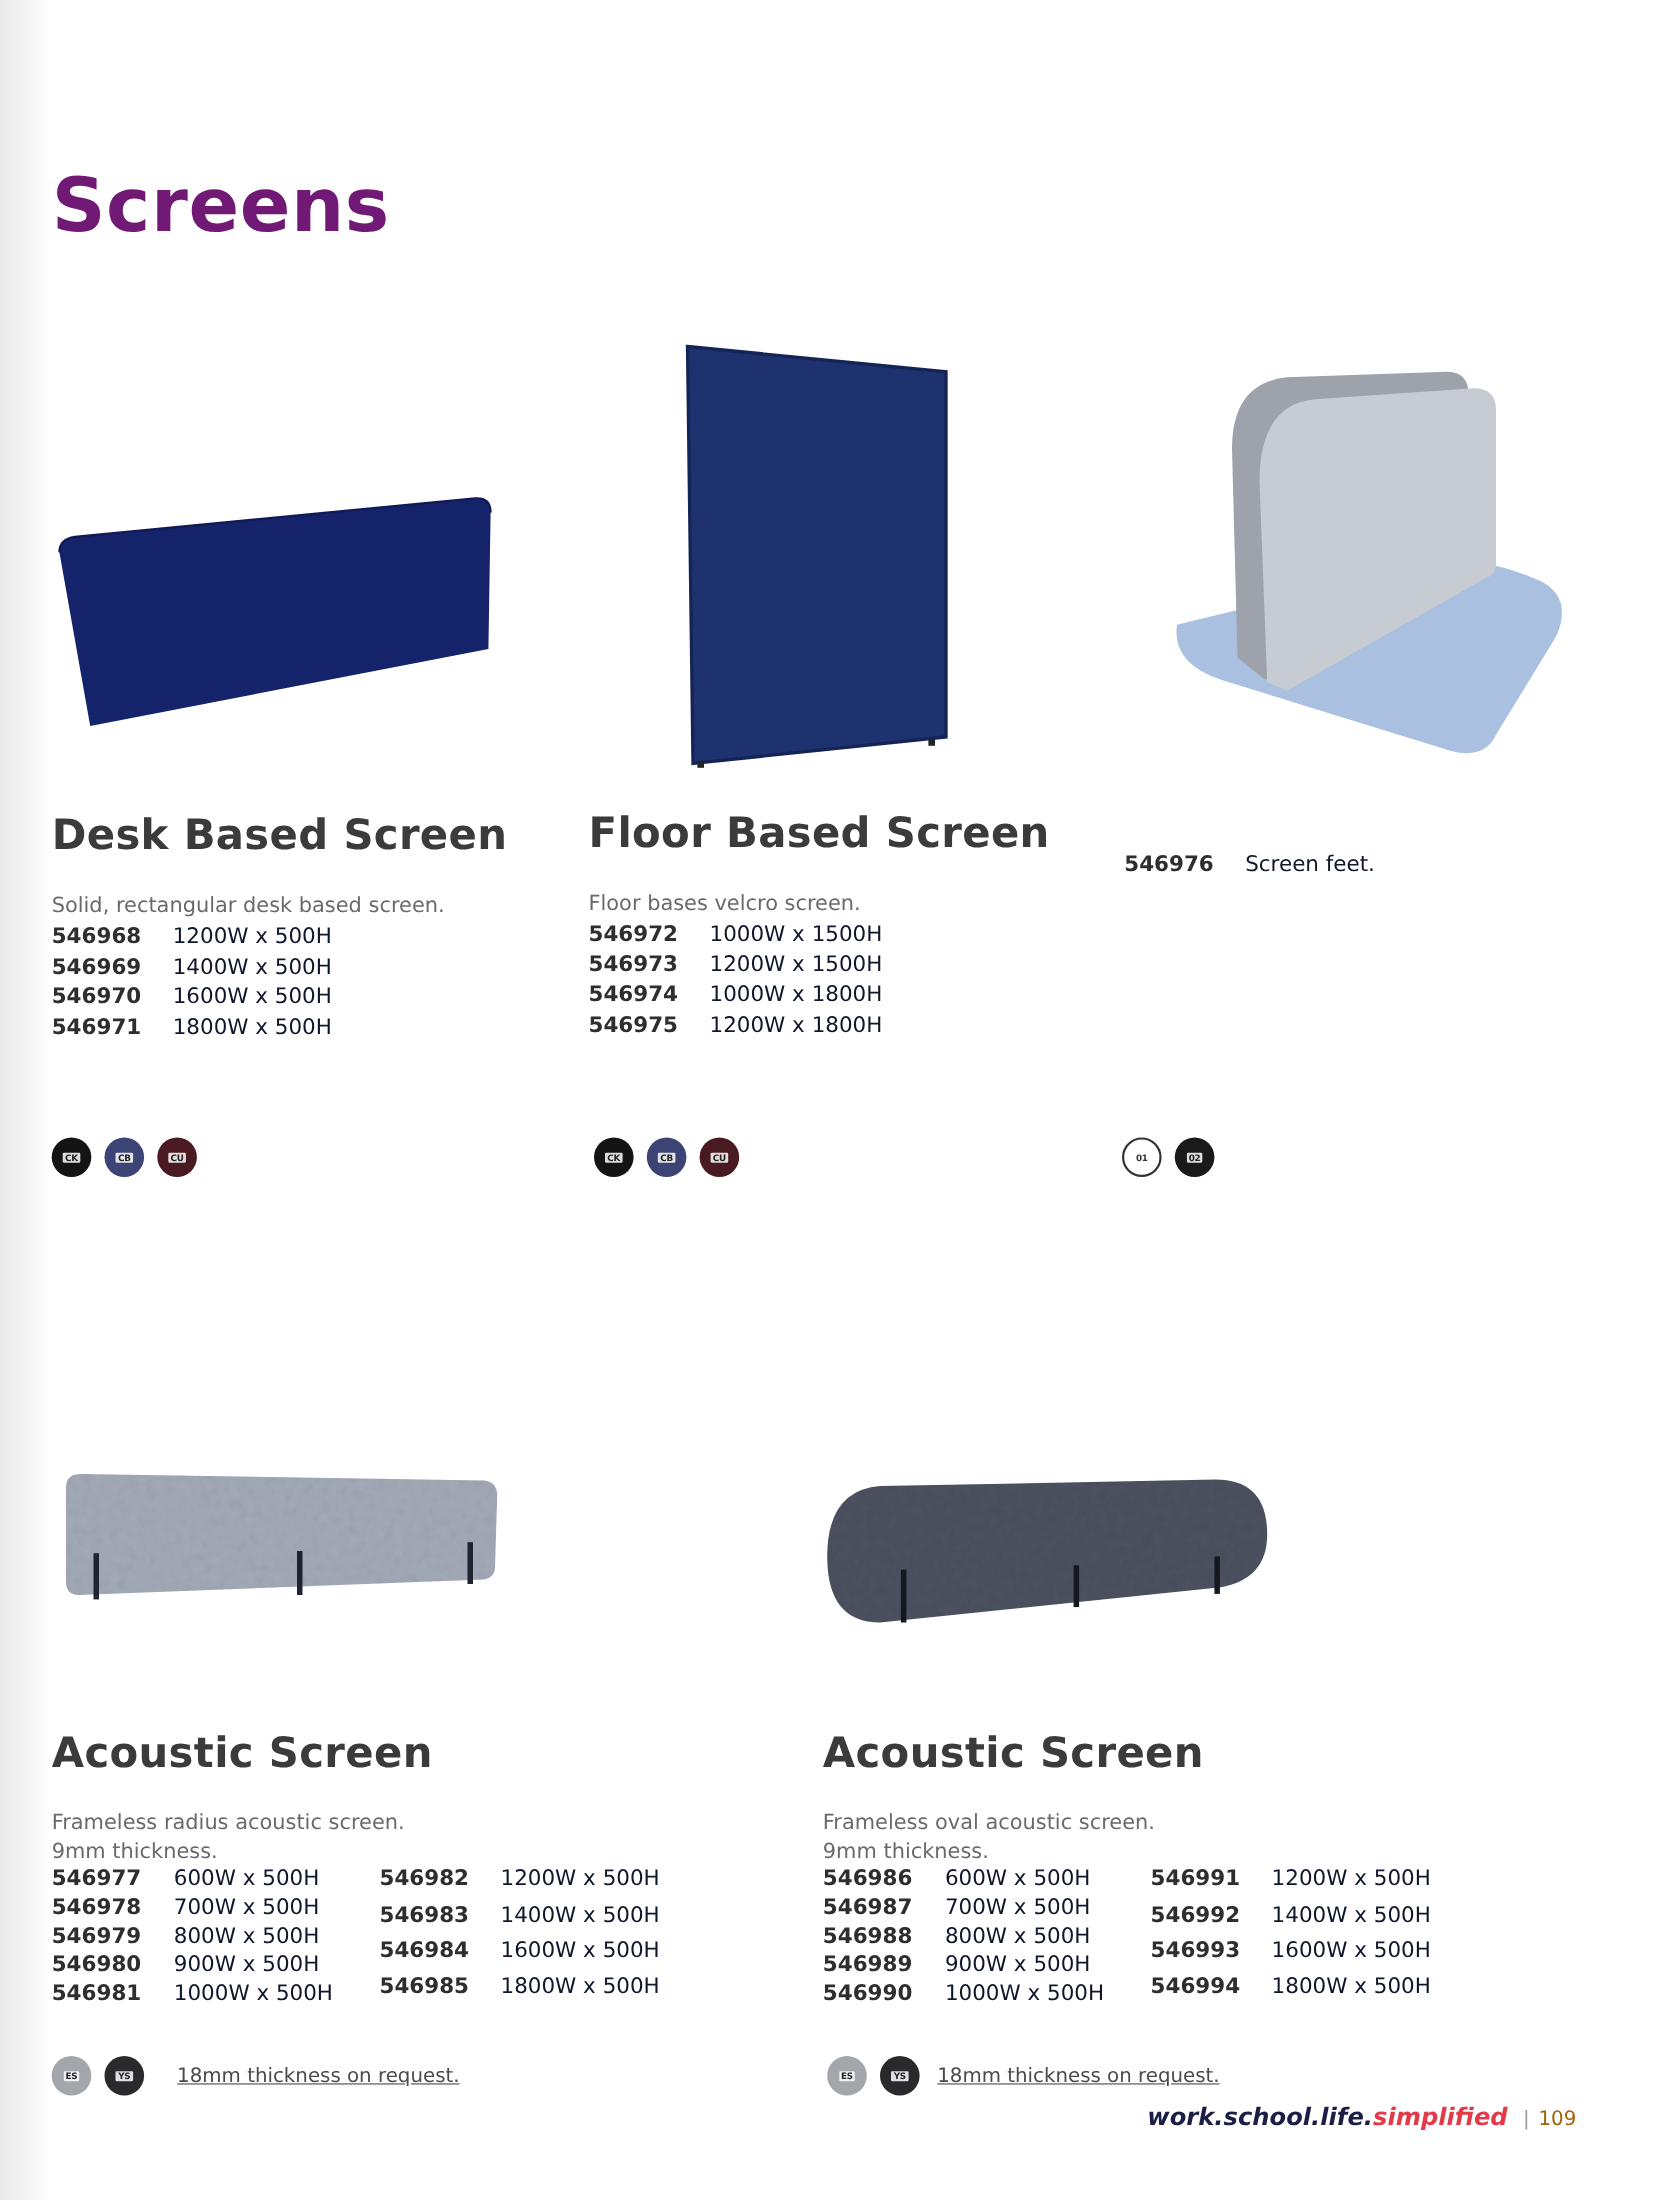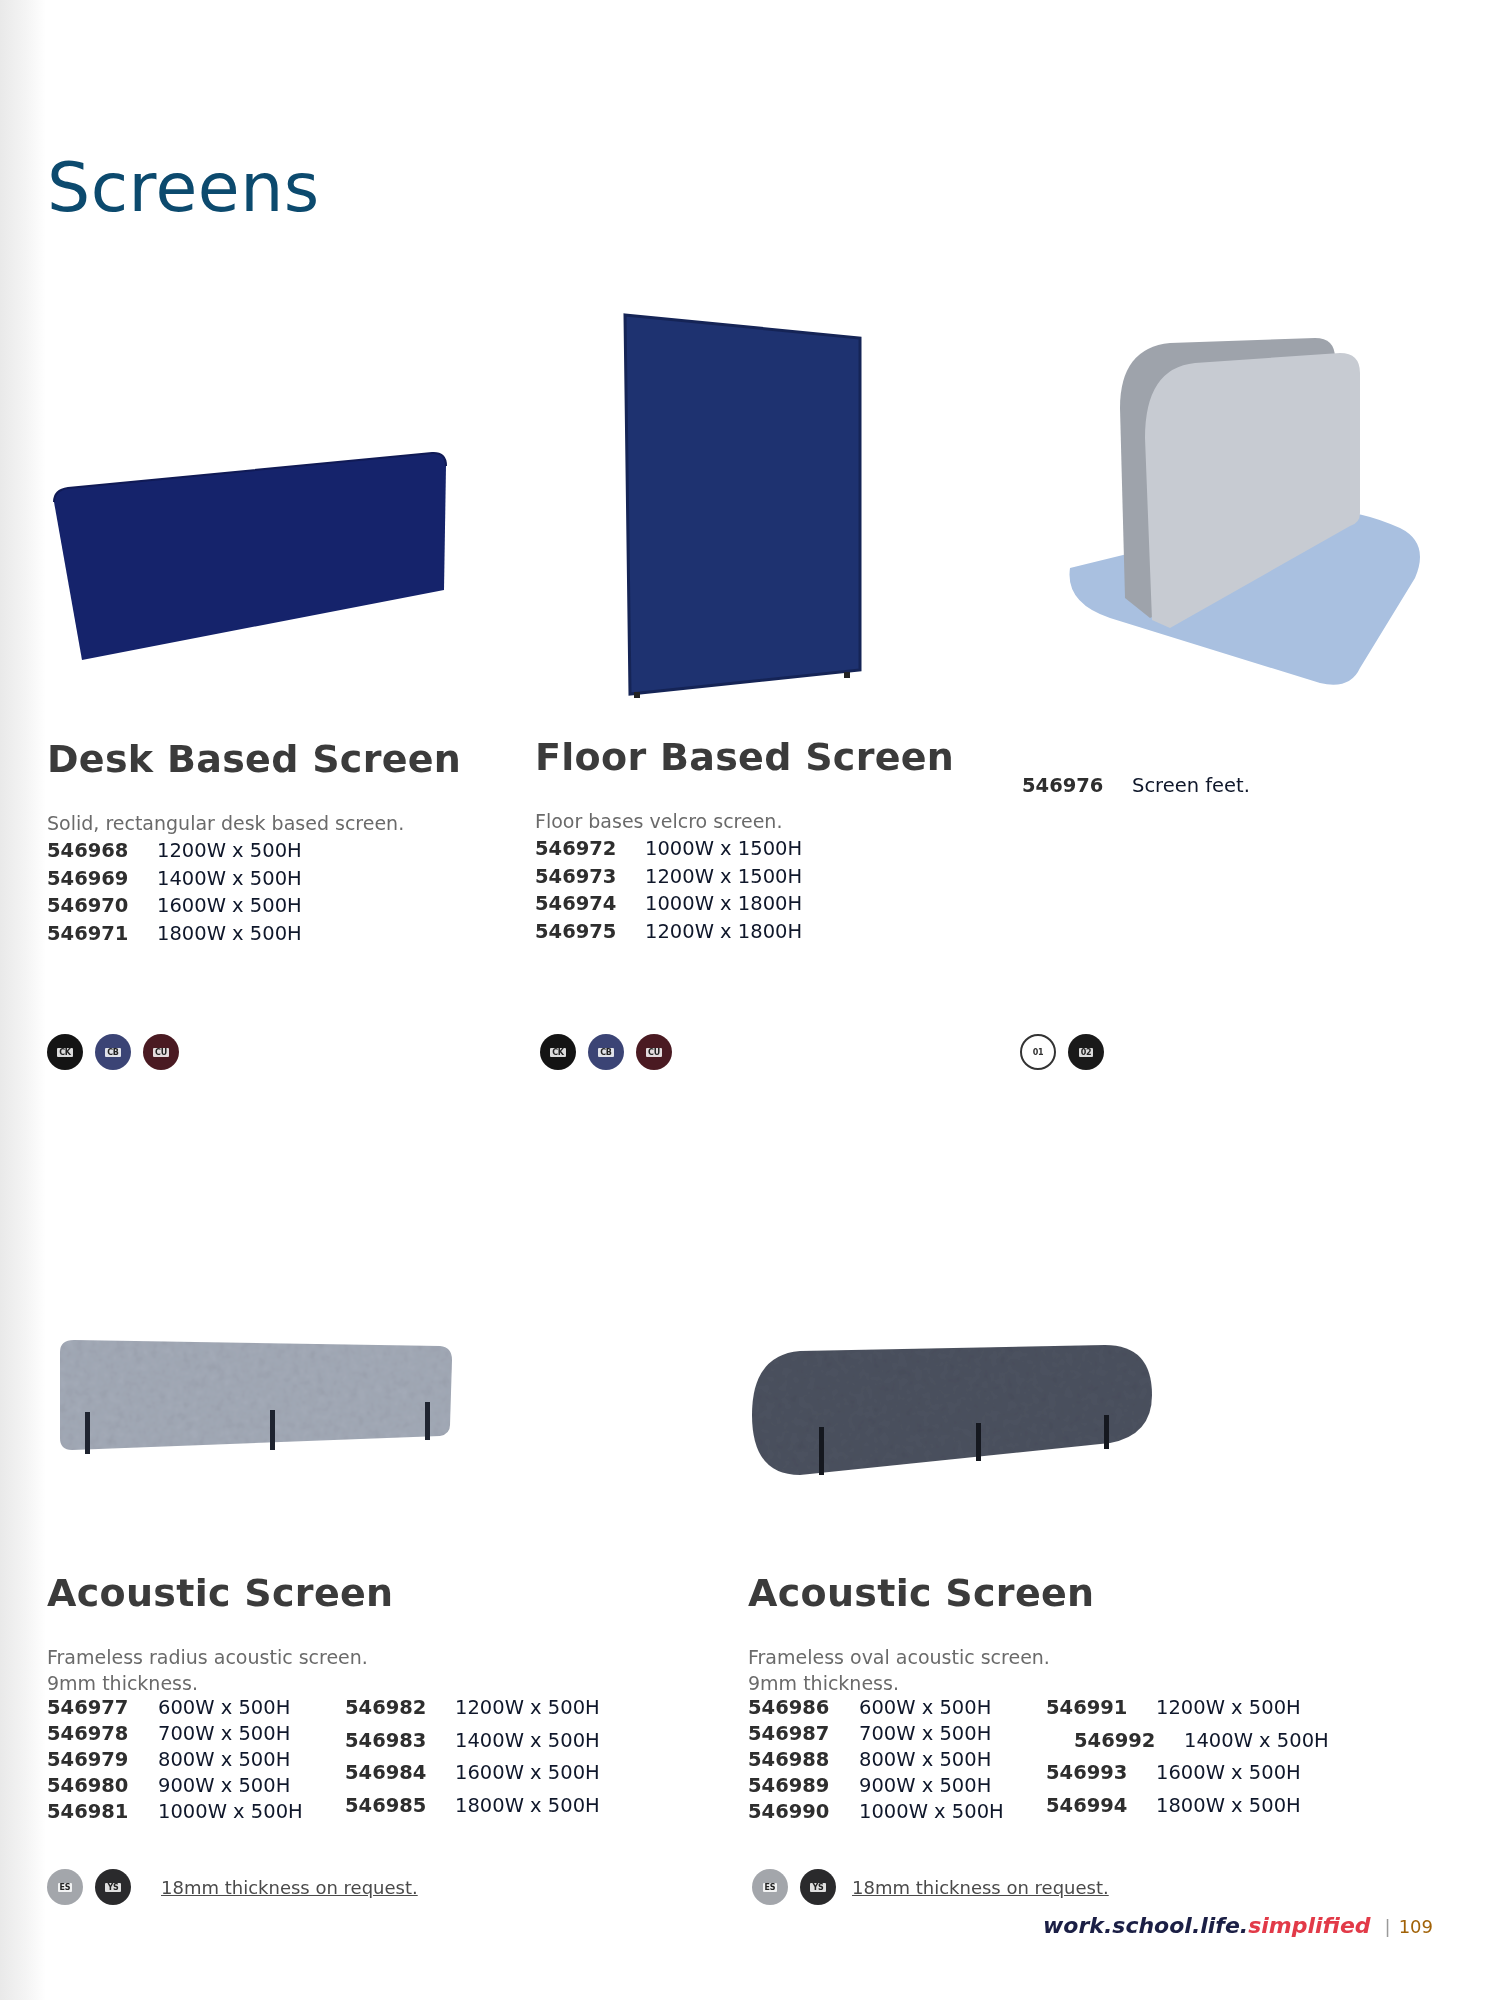--- a/index.html
+++ b/index.html
@@ -8,21 +8,21 @@
     background: #ffffff;
     font-family: "DejaVu Sans", sans-serif;
     color: #3a3a3a;
   }
   .left-shade {
     position: absolute; left: 0; top: 0; width: 46px; height: 2000px;
     background: linear-gradient(to right, #e9e9e9 0%, #f4f4f4 55%, #ffffff 100%);
   }
   .page-title {
     position: absolute; left: 47px; top: 108px;
-    font-size: 68px; font-weight: normal; color: #0c4a6e; letter-spacing: 0.5px;
+    font-size: 68px; font-weight: bold; color: #701a75; letter-spacing: 0.5px;
     line-height: 1;
   }
   .product-image { position: absolute; }
   .section { position: absolute; }
   .section-title {
     font-size: 38px; color: #3b3b3b; line-height: 1; white-space: nowrap; letter-spacing: 0.3px;
     margin: 0;
   }
   .desc {
     font-size: 19px; color: #6a6a6a; line-height: 27px; white-space: nowrap;
@@ -282,21 +282,21 @@
       <div class="row" style="line-height:26px;">
           <span class="code">546990</span>
           <span class="size">1000W x 500H</span>
         </div>
     </div>
     <div class="col-b rows">
       <div class="row" style="line-height:26px;">
           <span class="code">546991</span>
           <span class="size">1200W x 500H</span>
         </div>
-      <div class="row" style="line-height:26px;margin-left:28px;">
+      <div class="row" style="line-height:26px;">
           <span class="code">546992</span>
           <span class="size">1400W x 500H</span>
         </div>
       <div class="row" style="line-height:26px;">
           <span class="code">546993</span>
           <span class="size">1600W x 500H</span>
         </div>
       <div class="row" style="line-height:26px;">
           <span class="code">546994</span>
           <span class="size">1800W x 500H</span>

